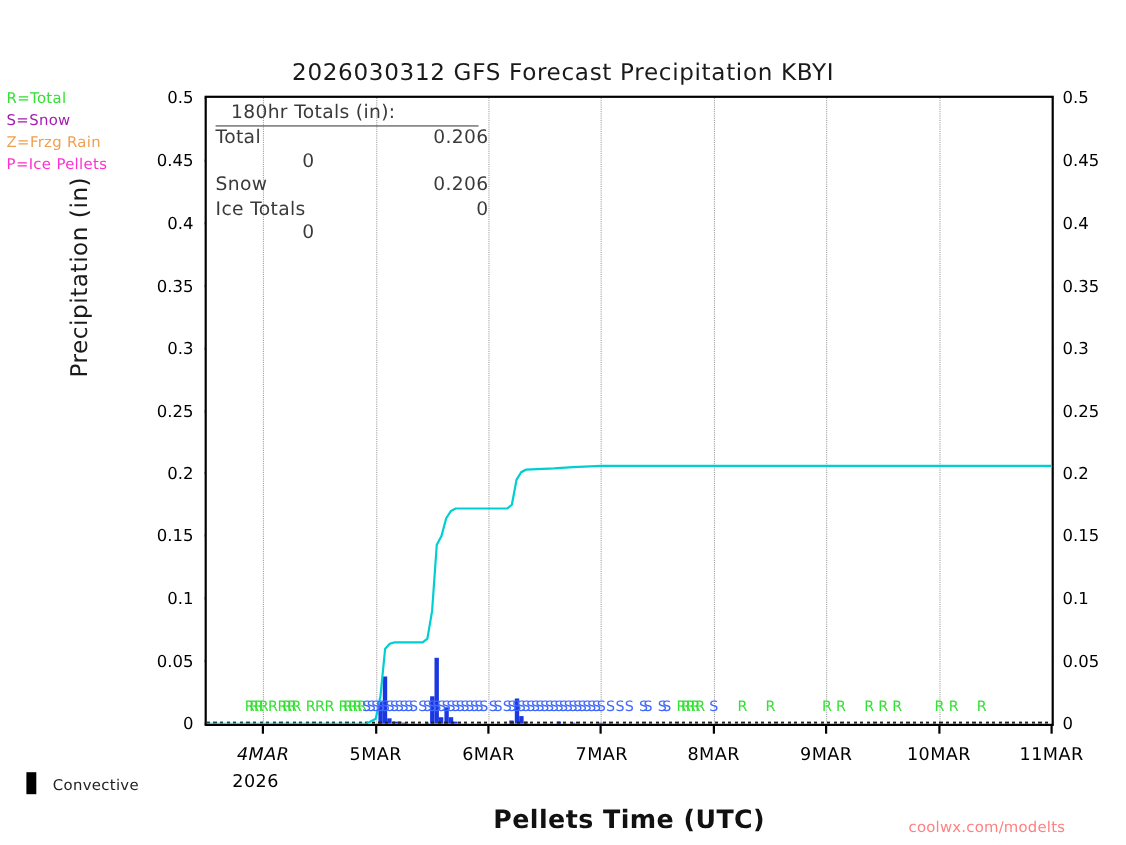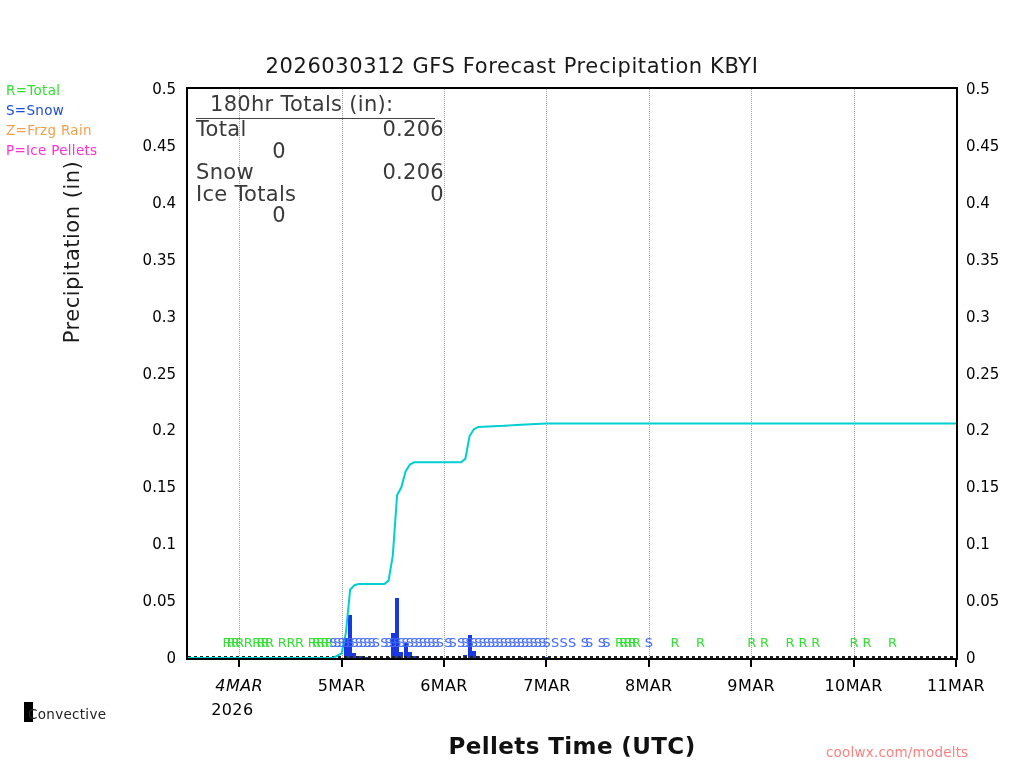--- a/index.html
+++ b/index.html
@@ -113,21 +113,21 @@
     top: 700px;
     font-size: 16px;
     color: #000;
     letter-spacing: 0.4px;
   }
 
   
   #totals-box {
     left: 196px; top: 90px;
     width: 320px;
-    font-size: 21px;
+    font-size: 17px;
     color: #3a3a3a;
     letter-spacing: 0.3px;
   }
   #totals-title {
     padding: 2px 0 2px 14px;
     border-bottom: 1.5px solid #444;
     display: inline-block;
     min-width: 225px;
   }
   .totals-row {
@@ -174,21 +174,21 @@
   }
 
   #legend-conv-swatch {
     position: absolute;
     left: 24px; top: 702px;
     width: 9px; height: 20px;
     background: #000;
   }
   #legend-conv-text {
     position: absolute;
-    left: 28px; top: 706px;
+    left: 48px; top: 706px;
     font-size: 13.5px;
     color: #222;
     letter-spacing: 0.3px;
   }
 
   
   #x-axis-title {
     left: 186px; top: 733px;
     width: 772px;
     text-align: center;
@@ -204,21 +204,21 @@
     letter-spacing: 0.2px;
   }
 </style>
 </head>
 <body>
 
 <div class="abs" id="chart-title">2026030312 GFS Forecast Precipitation KBYI</div>
 
 <div class="abs" id="ptype-legend">
   <div style="color:#33e033">R=Total</div>
-  <div style="color:#1d4ed8">S=Snow</div>
+  <div style="color:#a21caf">S=Snow</div>
   <div style="color:#f0a050">Z=Frzg Rain</div>
   <div style="color:#ff2fd0">P=Ice Pellets</div>
 </div>
 
 <div class="abs" id="y-axis-title">Precipitation (in)</div>
 
 <div id="axis-layer">
     <div class="ytick-l" style="top: 657px;"></div>
     <div class="ytick-r" style="top: 657px;"></div>
     <div class="ylabel-l" style="left: 66px; top: 649px;">0</div>

